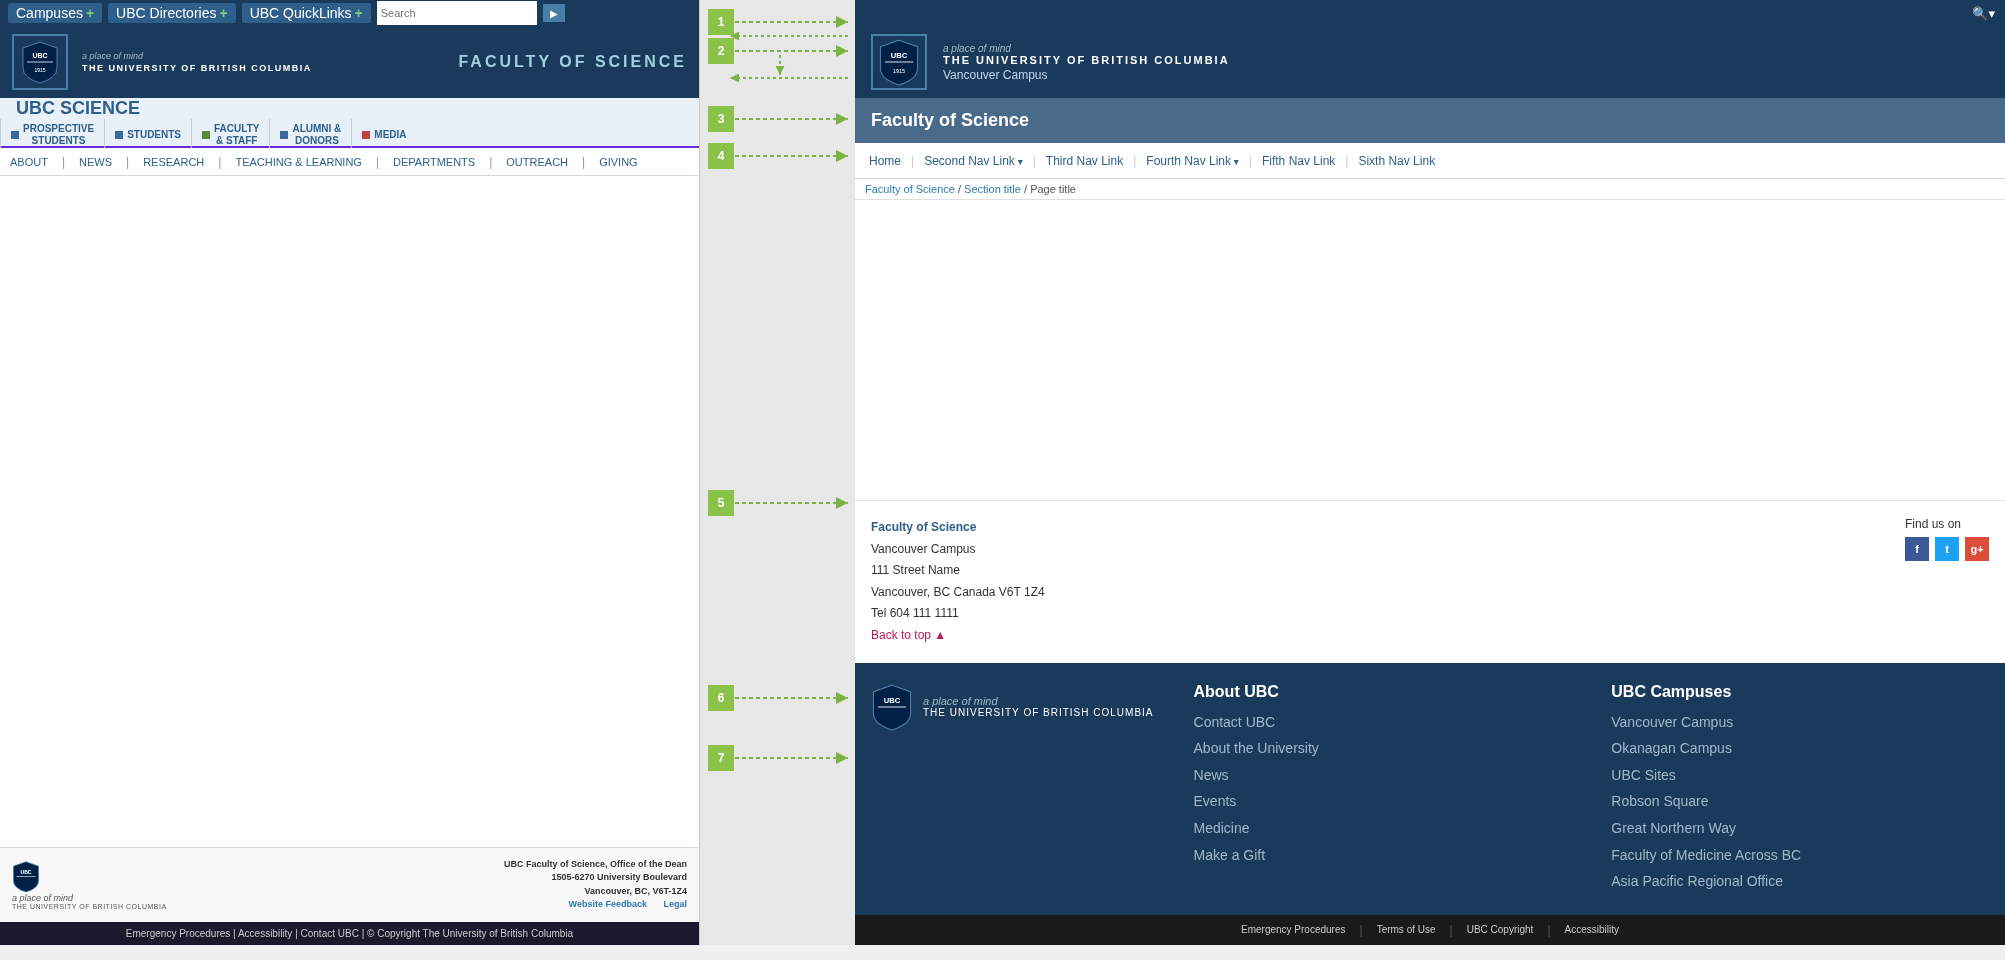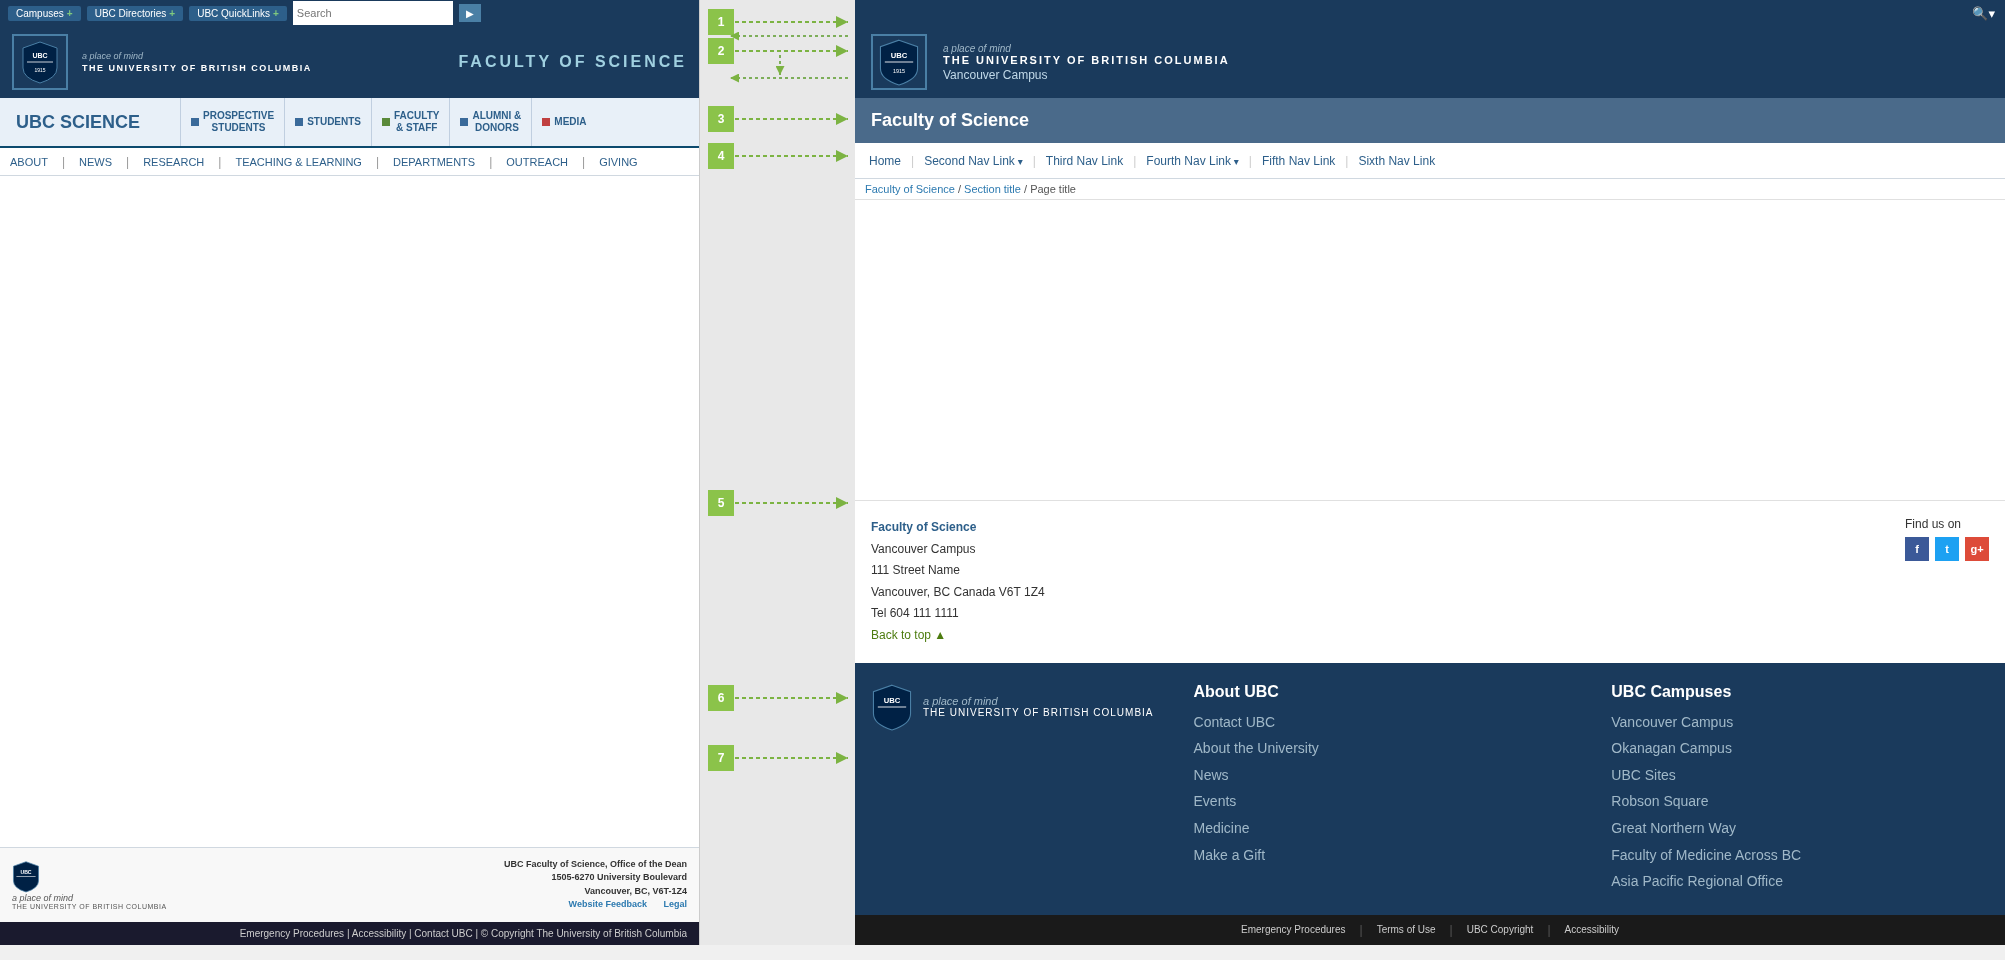--- a/index.html
+++ b/index.html
@@ -20,21 +20,21 @@
       background: #1a3a5c;
       display: flex;
       align-items: center;
       padding: 3px 8px;
       gap: 6px;
       height: 26px;
     }
     .top-bar-btn {
       background: #2d5f8a;
       color: #fff;
-      font-size: 10px;
+      font-size: 14px;
       padding: 2px 8px;
       border-radius: 2px;
       cursor: pointer;
       display: flex; align-items: center; gap: 3px;
     }
     .top-bar-btn span.plus { color: #7fc97f; font-weight: bold; }
     .search-box {
       background: #fff;
       border: none;
       flex: 1;
@@ -88,21 +88,22 @@
       font-weight: bold;
       margin-left: auto;
     }
 
     
     .faculty-nav {
       background: #e8f0f8;
       display: flex;
       align-items: stretch;
       height: 50px;
-      border-bottom: 2px solid #0c4a6e;
+      border-bottom: 2px solid #6d28d9;
+      flex-direction: column;
     }
     .faculty-nav-title {
       color: #2d5f8a;
       font-size: 18px;
       font-weight: bold;
       padding: 0 16px;
       display: flex; align-items: center;
       min-width: 180px;
     }
     .nav-items {
@@ -178,21 +179,21 @@
       font-weight: bold;
     }
     .left-footer-address a { color: #2d7ab0; text-decoration: none; margin-left: 8px; }
 
     
     .bottom-bar {
       background: #1a1a2e;
       color: #ccc;
       font-size: 10px;
       padding: 6px 12px;
-      text-align: right;
+      text-align: center;
     }
 
     
     .middle-panel {
       width: 155px;
       min-width: 155px;
       background: #e8e8e8;
       position: relative;
       display: flex;
       flex-direction: column;
@@ -303,21 +304,21 @@
     
     .right-footer-info {
       background: #fff;
       border-top: 1px solid #e0e0e0;
       padding: 16px;
       display: flex;
       justify-content: space-between;
     }
     .footer-address { font-size: 12px; color: #333; line-height: 1.8; }
     .footer-address strong { color: #2d5f8a; }
-    .footer-address a { color: #4d7c0f; text-decoration: none; }
+    .footer-address a { color: #be185d; text-decoration: none; }
     .find-us { font-size: 12px; color: #333; }
     .find-us .icons { display: flex; gap: 6px; margin-top: 6px; }
     .social-icon {
       width: 24px; height: 24px;
       background: #3b5998;
       color: #fff;
       display: flex; align-items: center; justify-content: center;
       font-size: 11px; font-weight: bold;
       cursor: pointer;
     }

